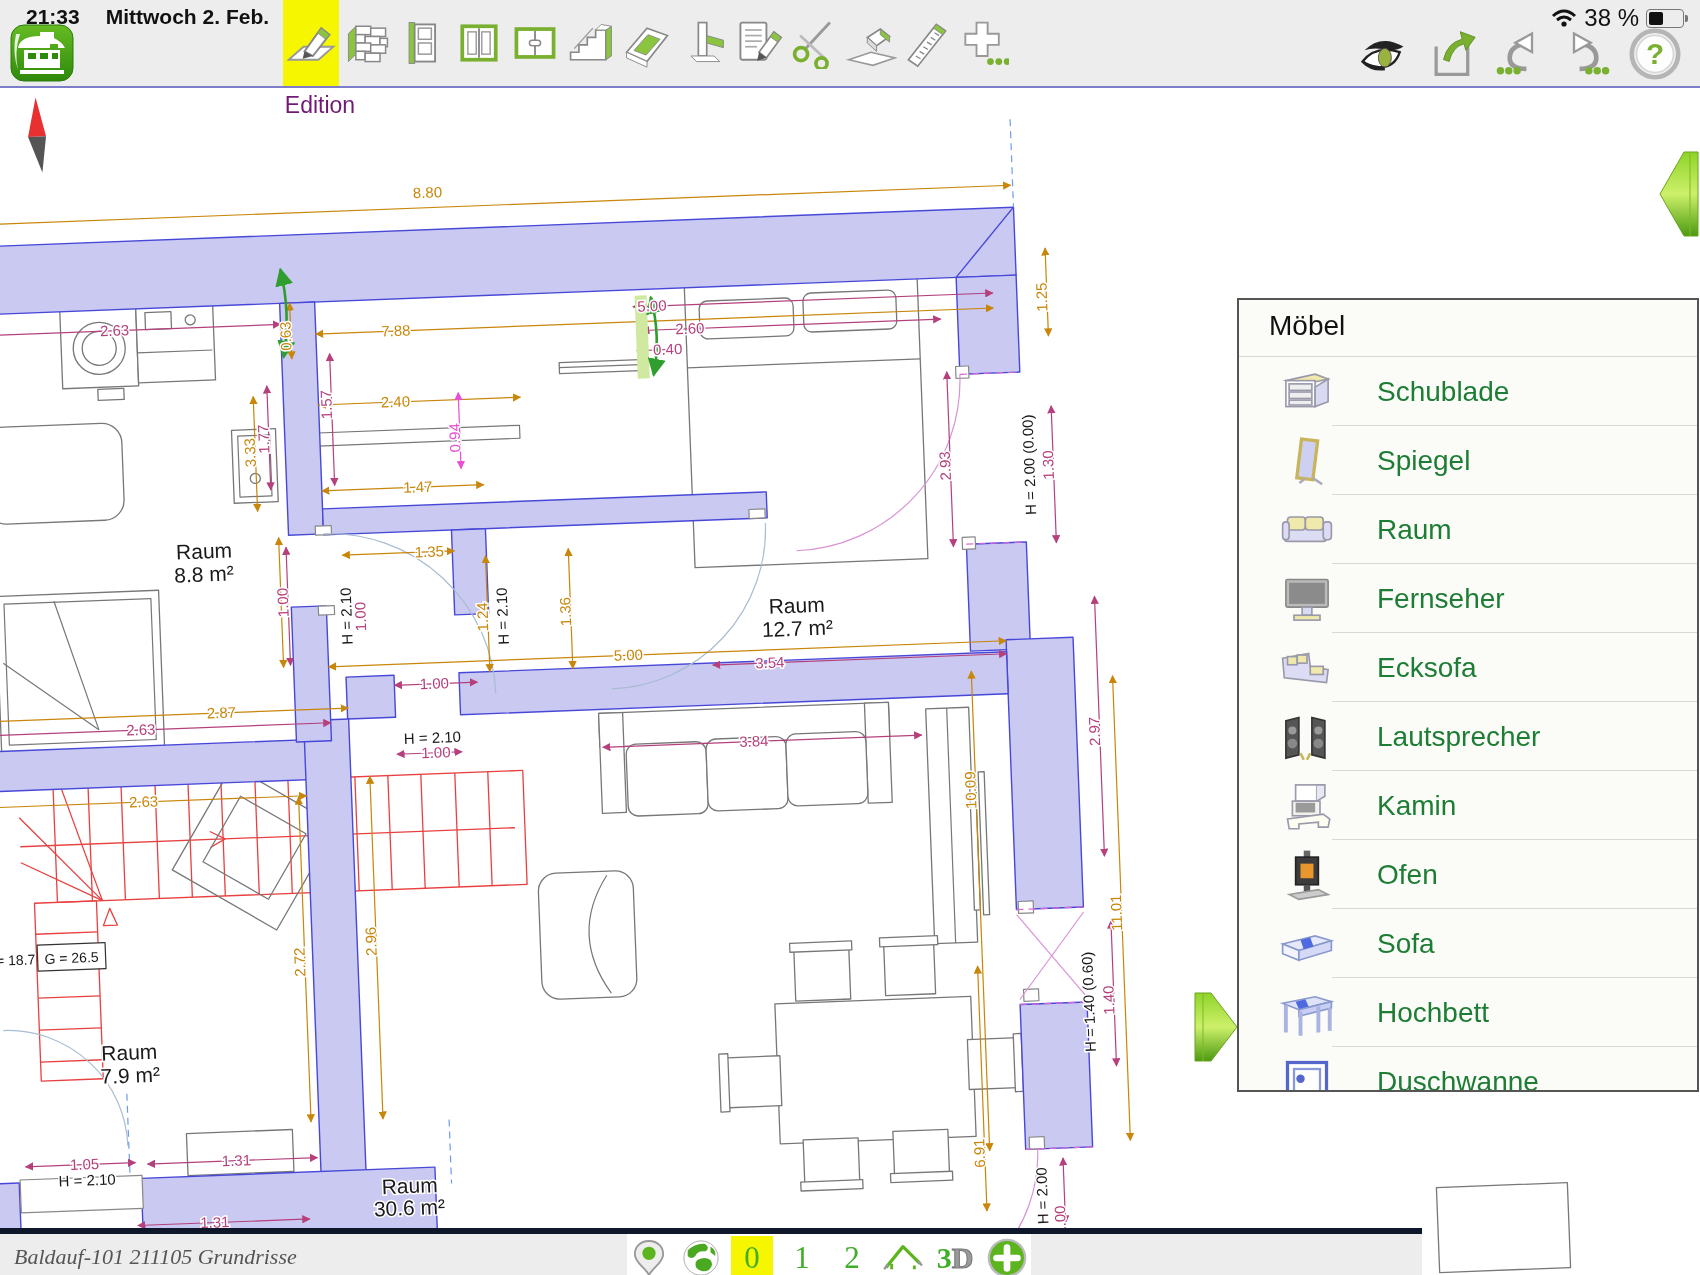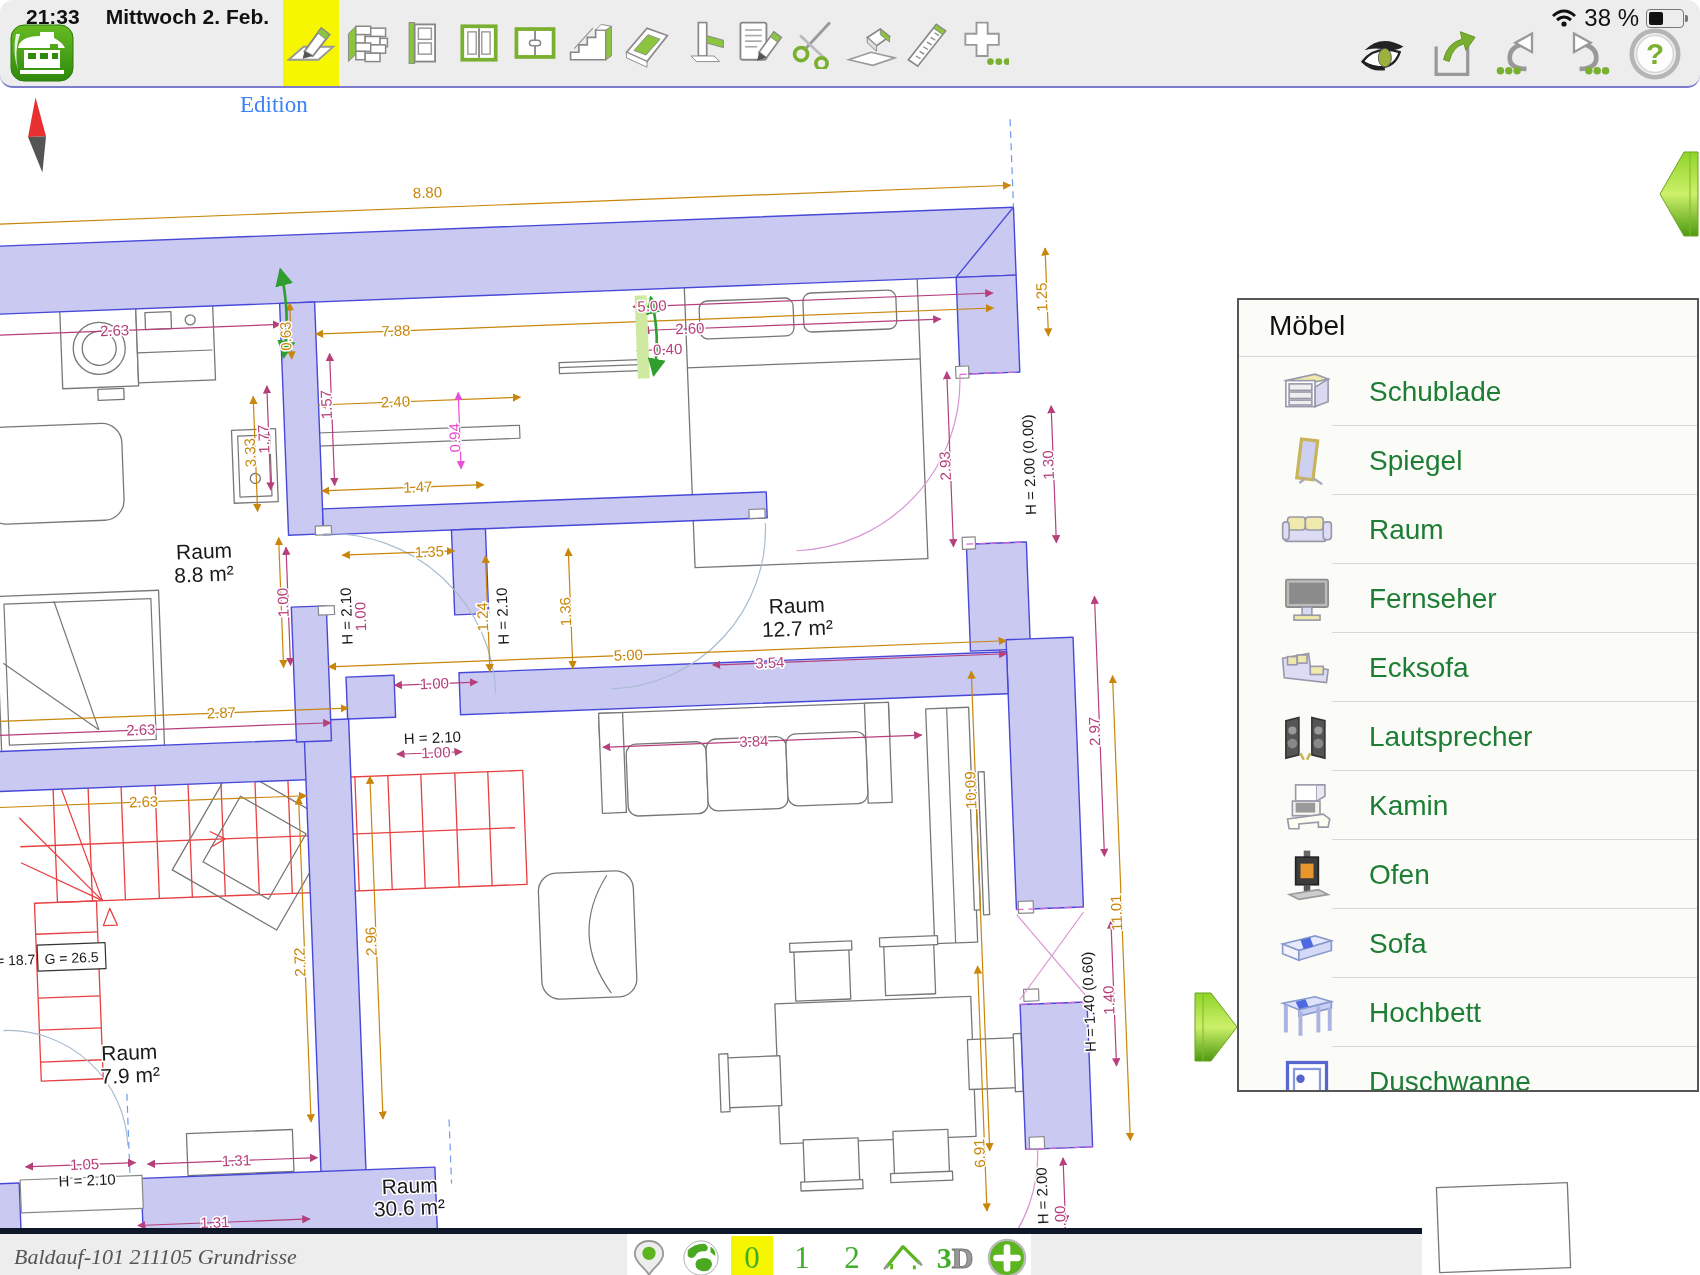--- a/index.html
+++ b/index.html
@@ -1,49 +1,49 @@
 <!DOCTYPE html>
 <html><head>
 <meta charset="utf-8">
 <style>
   html,body{margin:0;padding:0;background:#fff;font-family:"Liberation Sans",sans-serif;}
   #app{position:relative;width:1700px;height:1275px;overflow:hidden;background:#fff;}
   
-  #topbar{position:absolute;left:0;top:0;width:1700px;height:86px;background:#ededed;border-bottom:2px solid #7c7ccb;z-index:20;border-radius:13px;}
+  #topbar{position:absolute;left:0;top:0;width:1700px;height:86px;background:#ededed;border-bottom:2px solid #7c7ccb;z-index:20;}
   #status-left{position:absolute;left:26px;top:5px;font-size:21px;color:#111;font-weight:600;}
   #status-left .date{font-weight:600;margin-left:26px;}
   #status-right{position:absolute;right:16px;top:4px;font-size:24px;color:#111;display:flex;align-items:center;gap:7px;}
   .batt{width:36px;height:17px;border:1.5px solid #777;border-radius:4px;position:relative;}
   .batt .lvl{position:absolute;left:2px;top:2px;bottom:2px;width:38%;background:#111;border-radius:2px;}
   .batt .nub{position:absolute;right:-5px;top:5px;width:3px;height:7px;background:#777;border-radius:0 2px 2px 0;}
   #appicon{position:absolute;left:10px;top:24px;width:64px;height:58px;z-index:22;}
   #tools{position:absolute;left:283px;top:0;height:86px;display:flex;align-items:center;z-index:21;}
   .tool{width:56px;height:86px;display:flex;align-items:center;justify-content:center;flex:0 0 auto;}
   .tool.active{background:#f6f600;}
   .tool svg{width:52px;height:52px;}
   #tools-right{position:absolute;right:18px;top:24px;display:flex;align-items:center;gap:14px;z-index:21;}
   #tools-right .tool{height:60px;width:54px;}
-  #edition{position:absolute;left:240px;top:92px;width:160px;text-align:left;font-size:23px;color:#3b82f6;z-index:21;font-family:Liberation Serif, serif;}
+  #edition{position:absolute;left:240px;top:92px;width:160px;text-align:center;font-size:23px;color:#701a75;z-index:21;}
   
   #bottombar{position:absolute;left:0;top:1228px;width:1422px;height:47px;background:#ededed;border-top:6px solid #0f172a;z-index:20;font-family:Liberation Serif, serif;}
   #doc-title{position:absolute;left:14px;top:10px;font-size:22px;font-style:italic;color:#555;}
   #bb-center{position:absolute;left:627px;top:0;width:404px;height:47px;background:#fff;display:flex;align-items:center;gap:8px;padding:0;z-index:21;}
   .bb-ic{width:44px;height:44px;display:flex;align-items:center;justify-content:center;}
   .page{width:42px;height:43px;display:flex;align-items:center;justify-content:center;font-size:31px;color:#3fae29;}
   .page.active{background:#f6f600;}
   .threed b{font-size:30px;color:#3fae29;}
   .threed span{font-size:30px;font-weight:bold;color:#9a9a9a;-webkit-text-stroke:1px #777;}
   
   #panel{position:absolute;left:1237px;top:298px;width:462px;height:794px;background:#fbfbf8;border:2px solid #555;box-sizing:border-box;overflow:hidden;z-index:10;}
   #panel h2{margin:10px 0 14px 30px;font-size:28px;font-weight:normal;color:#111;}
   #panel ul{list-style:none;margin:0;padding:0;border-top:1px solid #d8d8d8;}
   #panel li{display:flex;align-items:center;height:69px;}
   #panel li .ic{width:56px;height:52px;margin-left:40px;flex:0 0 auto;}
   #panel li .lbl{margin-left:34px;font-size:28px;color:#1e7d35;}
-  #panel li{position:relative;}
+  #panel li{position:relative;gap:8px;}
   #panel li:not(:last-child):after{content:"";position:absolute;left:93px;right:0;bottom:0;border-bottom:1px solid #d8d8d8;}
   
   #plan-svg{position:absolute;left:0;top:0;z-index:1;}
   .garrow{position:absolute;z-index:12;}
   text{font-family:"Liberation Sans",sans-serif;}
 </style>
 </head>
 <body>
 
 <div id="app">

